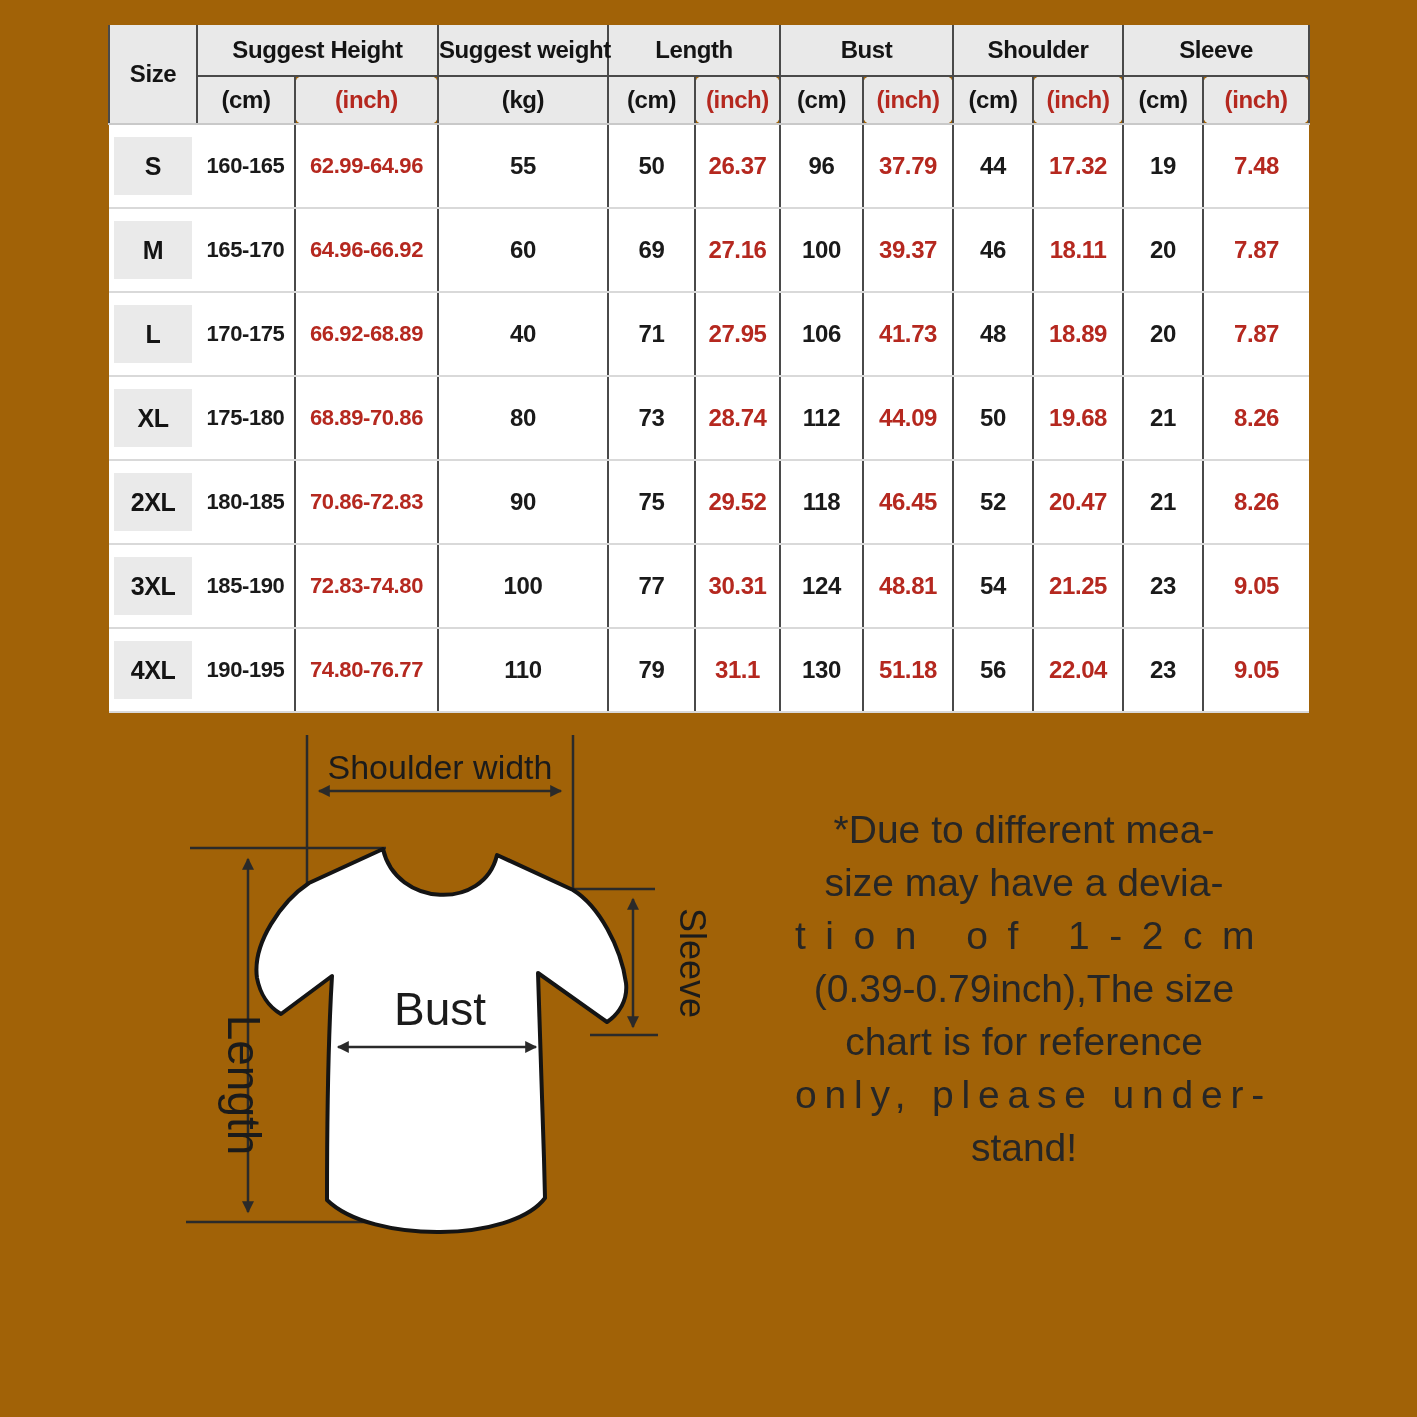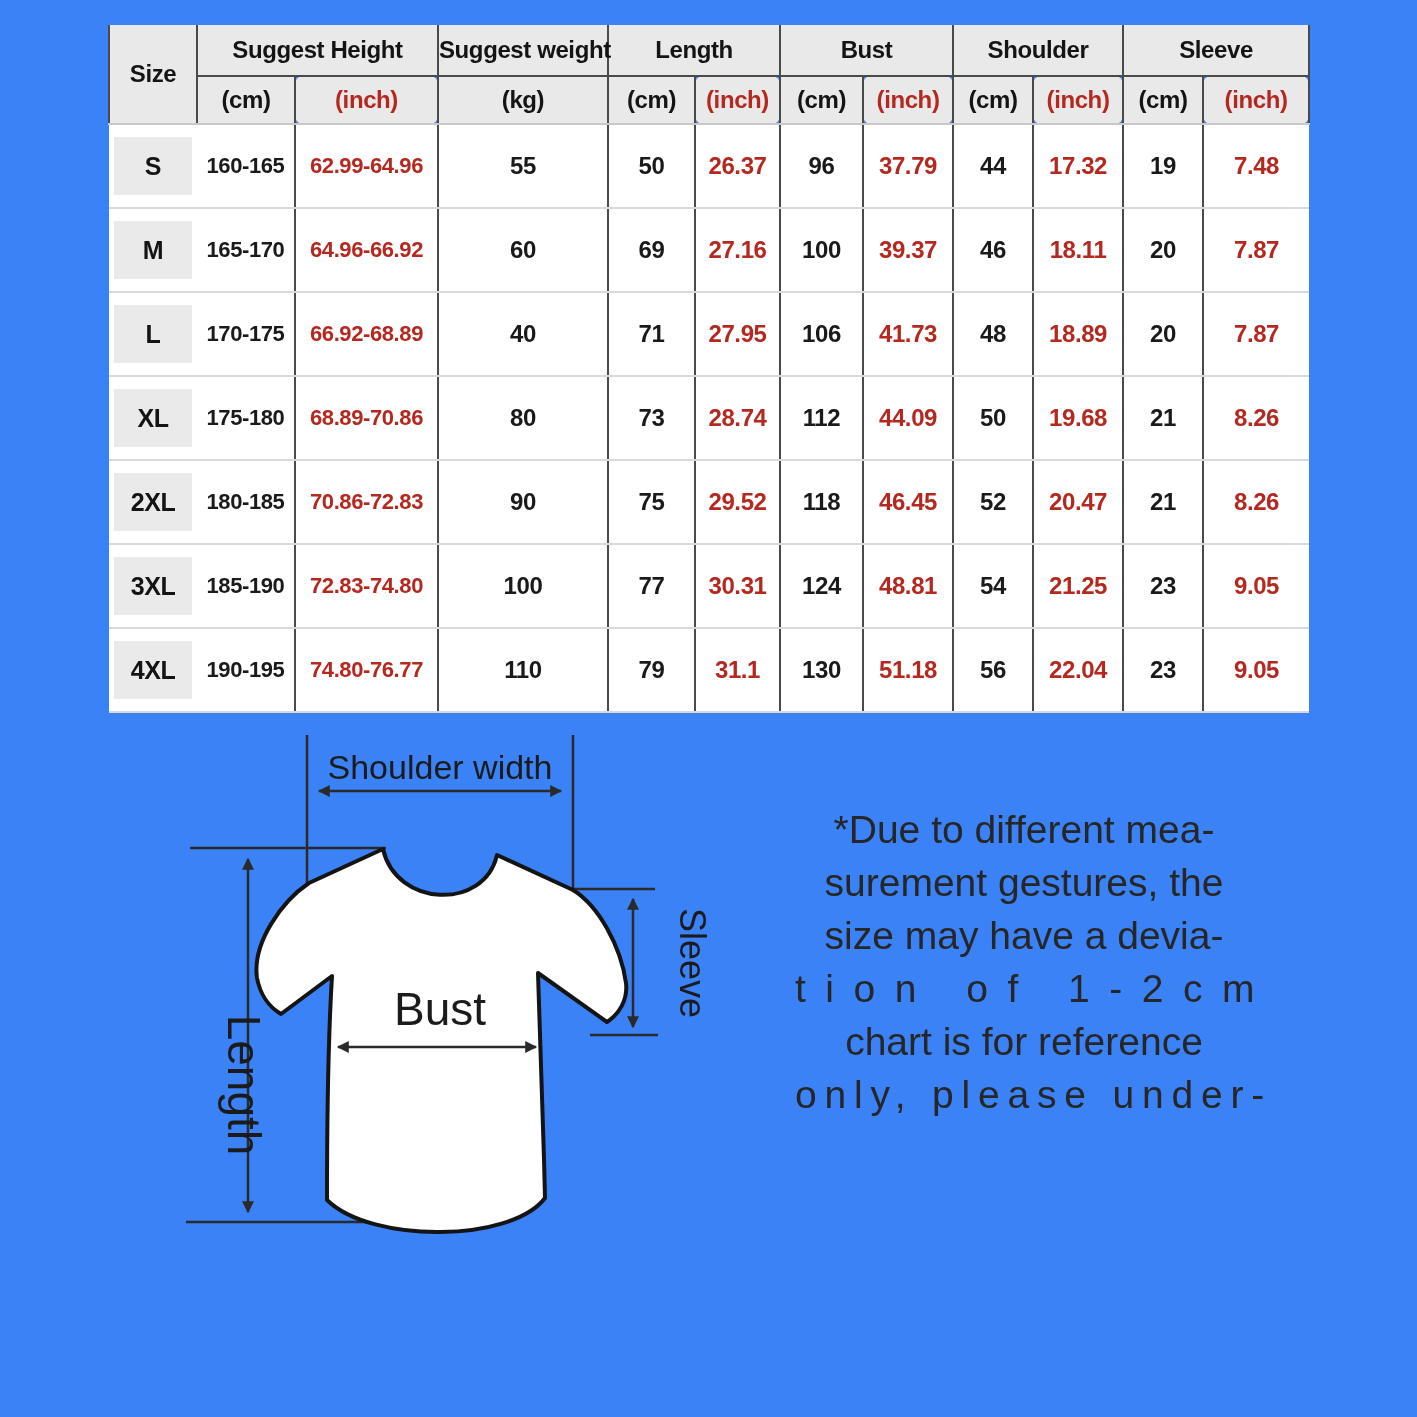--- a/index.html
+++ b/index.html
@@ -1,21 +1,21 @@
 <!DOCTYPE html>
 <html><head>
 <meta charset="utf-8">
 <style>
   html,body{margin:0;padding:0;}
   body{
     width:1417px;height:1417px;background:#ffffff;position:relative;
     font-family:"Liberation Sans","DejaVu Sans",sans-serif;color:#1c1c1c;
     -webkit-font-smoothing:antialiased;
   }
-  .canvas{position:absolute;left:0;top:0;width:1417px;height:1417px;overflow:hidden;background:#3b82f6;}
+  .canvas{position:absolute;left:0;top:0;width:1417px;height:1417px;overflow:hidden;background:#a16207;}
 
   
   table.size-chart{
     position:absolute;left:108px;top:25px;width:1200px;
     border-collapse:collapse;table-layout:fixed;
   }
   table.size-chart th, table.size-chart td{
     text-align:center;vertical-align:middle;padding:0;white-space:nowrap;
     letter-spacing:-0.4px;
   }
@@ -256,20 +256,21 @@
     <path class="mline" d="M198,352 H396" marker-start="url(#ah)" marker-end="url(#ah)"></path>
 
     <text class="dlabel" x="300" y="84" font-size="34" text-anchor="middle">Shoulder width</text>
     <text class="dlabel" x="300" y="330" font-size="46" text-anchor="middle">Bust</text>
     <text class="dlabel" transform="translate(540,268) rotate(90)" font-size="36" text-anchor="middle">Sleeve</text>
     <text class="dlabel" transform="translate(88,390) rotate(90)" font-size="46" text-anchor="middle">Length</text>
   </svg>
 
   <div class="disclaimer">
     <div class="line">*Due to different mea-</div>
-    <div class="line">surement gestures, the</div>
     <div class="line">size may have a devia-</div>
     <div class="line sp1">tion of 1-2cm</div>
+    <div class="line">(0.39-0.79inch),The size</div>
     <div class="line">chart is for reference</div>
     <div class="line sp2">only, please under-</div>
+    <div class="line">stand!</div>
   </div>
 
 </div>
 
 </body></html>

